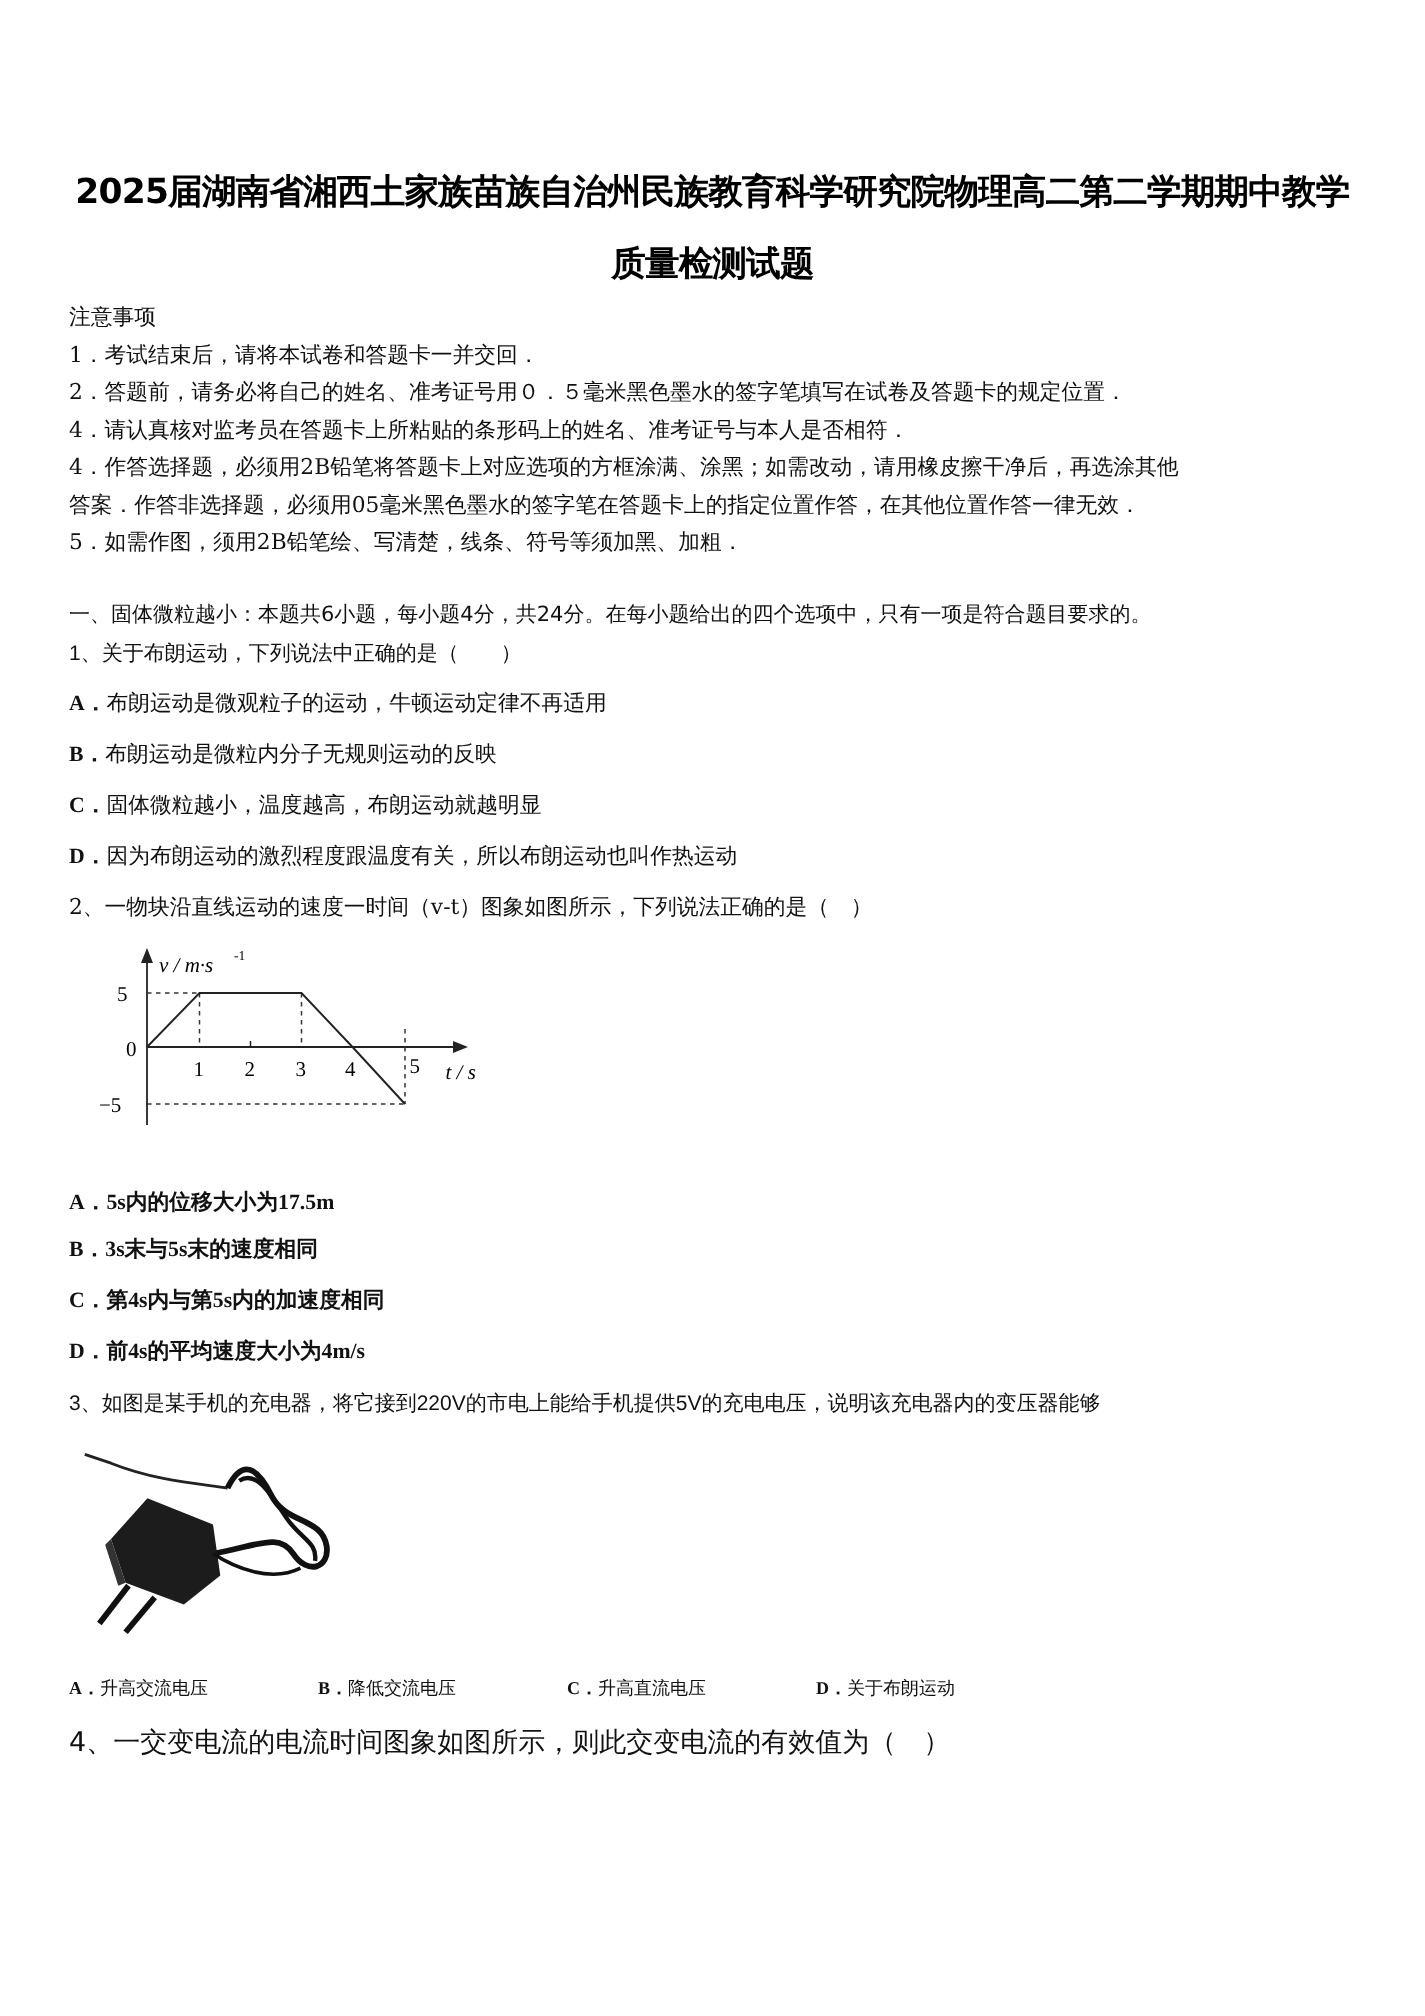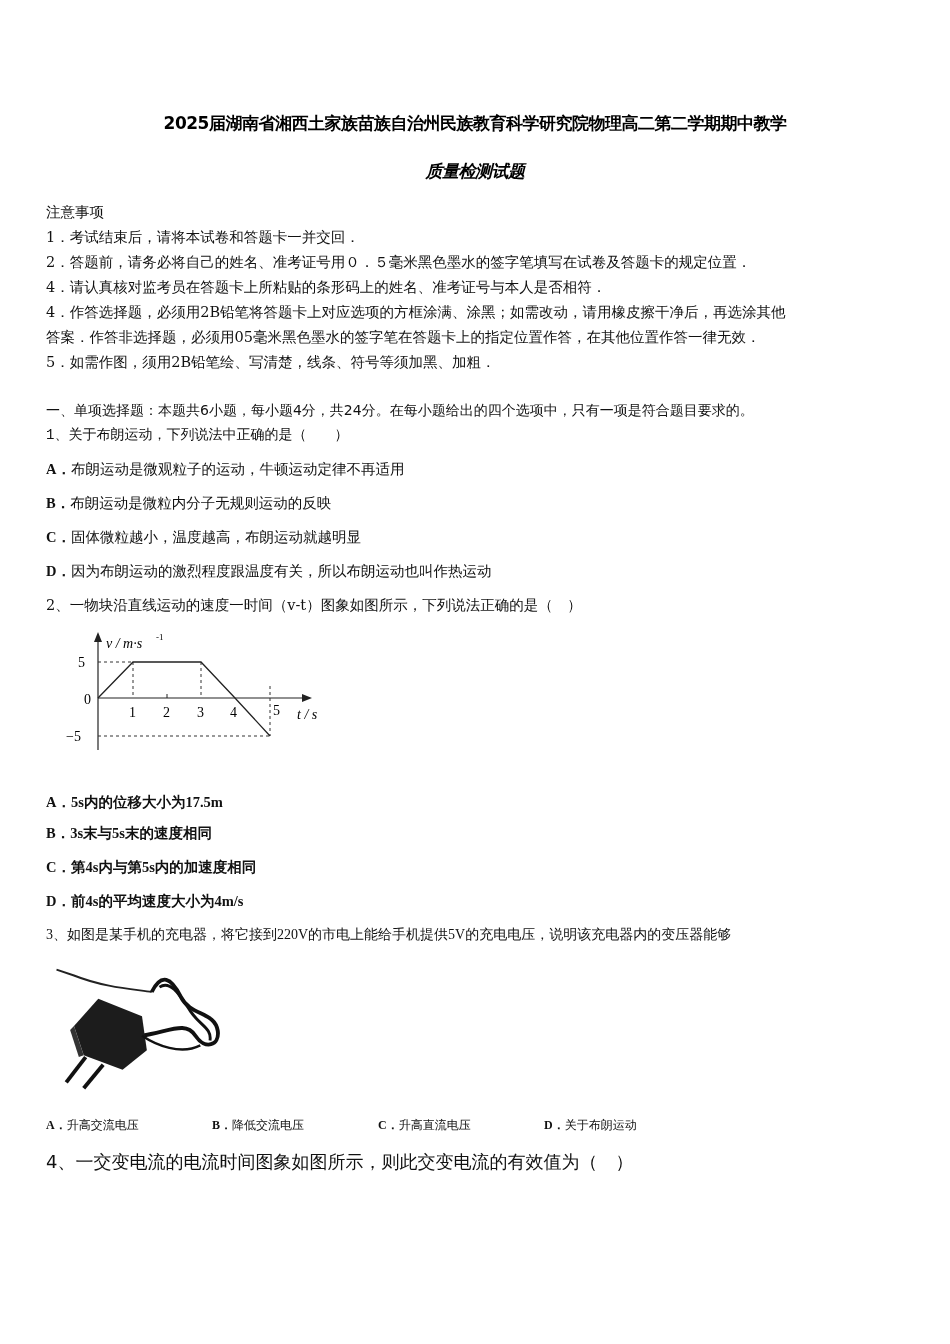--- a/index.html
+++ b/index.html
@@ -1,22 +1,22 @@
 <!DOCTYPE html>
 <html><head>
 <meta charset="utf-8">
 <style>
   html, body { margin:0; padding:0; background:#ffffff; }
   body { width:950px; height:1344px; position:relative; overflow:hidden;
          font-family: "DejaVu Serif", "Liberation Serif", serif; color:#111; }
   .title { position:absolute; left:0; width:950px; text-align:center;
            font-family:"DejaVu Sans", "Liberation Sans", sans-serif; font-weight:bold;
-           font-size:17px; letter-spacing:-0.5px; color:#000; }
+           font-size:23px; letter-spacing:-0.5px; color:#000; }
   .t1 { top:112px; }
-  .t2 { top:160px;font-style:italic; }
+  .t2 { top:160px; }
   .line { position:absolute; left:46px; font-size:14.5px; white-space:nowrap; line-height:20px;text-align:center; }
   .bold { font-weight:bold; font-family:"Liberation Serif", "DejaVu Serif", serif; }
   .opt-letter { font-weight:bold; font-family:"Liberation Serif", serif; }
   .opt4 { position:absolute; top:1117px; font-size:12px; white-space:nowrap; }
   .chart { position:absolute; left:60px; top:628px; width:270px; height:125px; }
   .charger { position:absolute; left:44px; top:958px; width:196px; height:136px; }
 </style>
 </head>
 <body>
 
@@ -24,22 +24,22 @@
 <div class="title t2">质量检测试题</div>
 
 <div class="line" style="top:202px">注意事项</div>
 <div class="line" style="top:227px">1．考试结束后，请将本试卷和答题卡一并交回．</div>
 <div class="line" style="top:252px">2．答题前，请务必将自己的姓名、准考证号用０．５毫米黑色墨水的签字笔填写在试卷及答题卡的规定位置．</div>
 <div class="line" style="top:277px">4．请认真核对监考员在答题卡上所粘贴的条形码上的姓名、准考证号与本人是否相符．</div>
 <div class="line" style="top:302px">4．作答选择题，必须用2B铅笔将答题卡上对应选项的方框涂满、涂黑；如需改动，请用橡皮擦干净后，再选涂其他</div>
 <div class="line" style="top:327px">答案．作答非选择题，必须用05毫米黑色墨水的签字笔在答题卡上的指定位置作答，在其他位置作答一律无效．</div>
 <div class="line" style="top:352px">5．如需作图，须用2B铅笔绘、写清楚，线条、符号等须加黑、加粗．</div>
 
-<div class="line" style="top:400px; font-family:'DejaVu Sans', sans-serif; font-size:14px;">一、单项选择题：本题共6小题，每小题4分，共24分。在每小题给出的四个选项中，只有一项是符合题目要求的。</div>
-<div class="line" style="top:425px; font-family:Liberation Mono, monospace; font-size:14px;">1、关于布朗运动，下列说法中正确的是（　　）</div>
+<div class="line" style="top:400px; font-family:'DejaVu Sans', sans-serif; font-size:14px;">一、固体微粒越小：本题共6小题，每小题4分，共24分。在每小题给出的四个选项中，只有一项是符合题目要求的。</div>
+<div class="line" style="top:425px; font-family:Liberation Sans, sans-serif; font-size:14px;">1、关于布朗运动，下列说法中正确的是（　　）</div>
 
 <div class="line" style="top:459px"><span class="opt-letter">A．</span><span>布朗运动是微观粒子的运动，牛顿运动定律不再适用</span></div>
 <div class="line" style="top:493px"><span class="opt-letter">B．</span><span>布朗运动是微粒内分子无规则运动的反映</span></div>
 <div class="line" style="top:527px"><span class="opt-letter">C．</span><span>固体微粒越小，温度越高，布朗运动就越明显</span></div>
 <div class="line" style="top:561px"><span class="opt-letter">D．</span><span>因为布朗运动的激烈程度跟温度有关，所以布朗运动也叫作热运动</span></div>
 
 <div class="line" style="top:595px">2、一物块沿直线运动的速度一时间（v-t）图象如图所示，下列说法正确的是（　）</div>
 
 <svg class="chart" viewBox="0 0 270 125">
 
@@ -69,21 +69,21 @@
   <text x="170" y="89" font-family="Liberation Serif, serif" font-size="14">4</text>
   <text x="213" y="87" font-family="Liberation Serif, serif" font-size="14">5</text>
   <text x="237" y="91" font-family="Liberation Serif, serif" font-style="italic" font-size="14">t / s</text>
 </svg>
 
 <div class="line bold" style="top:792px"><span>A．</span><span>5s内的位移大小为17.5m</span></div>
 <div class="line bold" style="top:823px"><span>B．</span><span>3s末与5s末的速度相同</span></div>
 <div class="line bold" style="top:857px"><span>C．</span><span>第4s内与第5s内的加速度相同</span></div>
 <div class="line bold" style="top:891px"><span>D．</span><span>前4s的平均速度大小为4m/s</span></div>
 
-<div class="line" style="top:925px; font-family:Liberation Serif, serif; font-size:14px;">3、如图是某手机的充电器，将它接到220V的市电上能给手机提供5V的充电电压，说明该充电器内的变压器能够</div>
+<div class="line" style="top:925px; font-family:Liberation Sans, sans-serif; font-size:14px;">3、如图是某手机的充电器，将它接到220V的市电上能给手机提供5V的充电电压，说明该充电器内的变压器能够</div>
 
 <svg class="charger" viewBox="0 0 200 140">
   <rect width="200" height="140" fill="#fff"></rect>
   <path d="M12,12 L30,18 C60,30 90,32 110,35" stroke="#222" stroke-width="2" fill="none"></path>
   <path d="M110,35 C120,15 130,20 140,40 C150,60 175,55 178,75 C180,90 165,95 155,80 C145,65 130,75 100,80" stroke="#111" stroke-width="4" fill="none"></path>
   <path d="M118,30 C130,22 140,40 150,55 C160,70 172,72 170,85" stroke="#111" stroke-width="3" fill="none"></path>
   <polygon points="30,70 55,42 100,60 105,95 80,115 40,100" fill="#1c1c1c"></polygon>
   <polygon points="30,70 40,100 35,102 26,74" fill="#333"></polygon>
   <line x1="42" y1="102" x2="22" y2="128" stroke="#111" stroke-width="4"></line>
   <line x1="60" y1="110" x2="40" y2="134" stroke="#111" stroke-width="4"></line>

